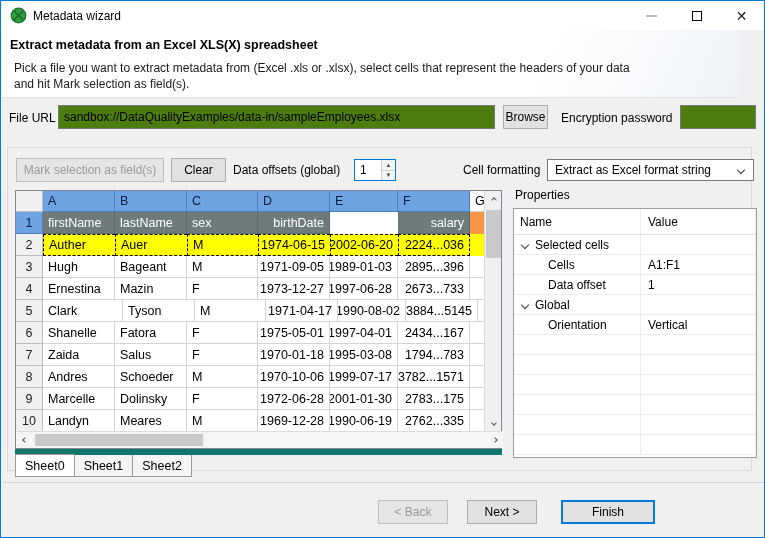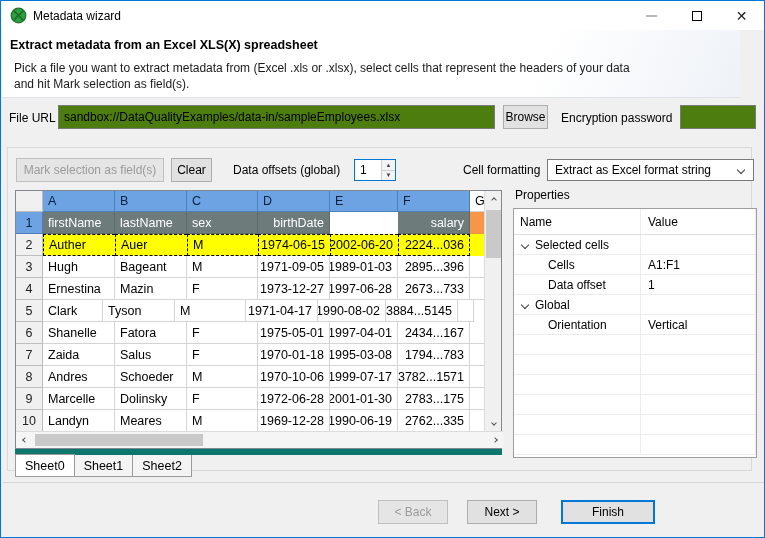--- a/index.html
+++ b/index.html
@@ -113,21 +113,21 @@
     <span class="lbl" style="left:8px;top:110px;">File URL</span>
     <div class="inp" style="left:57px;top:104px;width:437px;height:24px;">sandbox://DataQualityExamples/data-in/sampleEmployees.xlsx</div>
     <div class="btn" style="left:502px;top:104px;width:45px;height:24px;">Browse</div>
     <span class="lbl" style="left:560px;top:110px;">Encryption password</span>
     <div class="inp" style="left:679px;top:104px;width:76px;height:24px;"></div>
   </div>
 
   <div class="group">
 
     <div class="btn disabled" style="left:8px;top:10px;width:148px;height:24px;">Mark selection as field(s)</div>
-    <div class="btn" style="left:163px;top:10px;width:41px;height:24px;">Clear</div>
+    <div class="btn" style="left:163px;top:10px;width:55px;height:24px;">Clear</div>
     <span class="lbl" style="position:absolute;left:225px;top:15px;font-size:12px;">Data offsets (global)</span>
     <div class="spinner" style="left:346px;top:11px;">
       <div class="num">1</div>
       <div class="arrows">
         <div>▲</div>
         <div>▼</div>
       </div>
     </div>
     <span class="lbl" style="position:absolute;left:455px;top:15px;font-size:12px;">Cell formatting</span>
     <div class="dropdown" style="left:539px;top:11px;width:207px;">
@@ -182,21 +182,21 @@
             <div class="gc " style="width: 72px;">Ernestina</div>
             <div class="gc " style="width: 72px;">Mazin</div>
             <div class="gc " style="width: 71px;">F</div>
             <div class="gc r " style="width: 72px;">1973-12-27</div>
             <div class="gc r " style="width: 68px;">1997-06-28</div>
             <div class="gc r " style="width: 72px;">2673...733</div>
             <div class="gc " style="width: 16px;"></div>
           </div>
           <div class="grow">
             <div class="gc rownum center" style="width: 27px;">5</div>
-            <div class="gc " style="width: 60px;">Clark</div>
+            <div class="gc " style="width: 80px;">Clark</div>
             <div class="gc " style="width: 72px;">Tyson</div>
             <div class="gc " style="width: 71px;">M</div>
             <div class="gc r " style="width: 72px;">1971-04-17</div>
             <div class="gc r " style="width: 68px;">1990-08-02</div>
             <div class="gc r " style="width: 72px;">3884...5145</div>
             <div class="gc " style="width: 16px;"></div>
           </div>
           <div class="grow">
             <div class="gc rownum center" style="width: 27px;">6</div>
             <div class="gc " style="width: 72px;">Shanelle</div>

